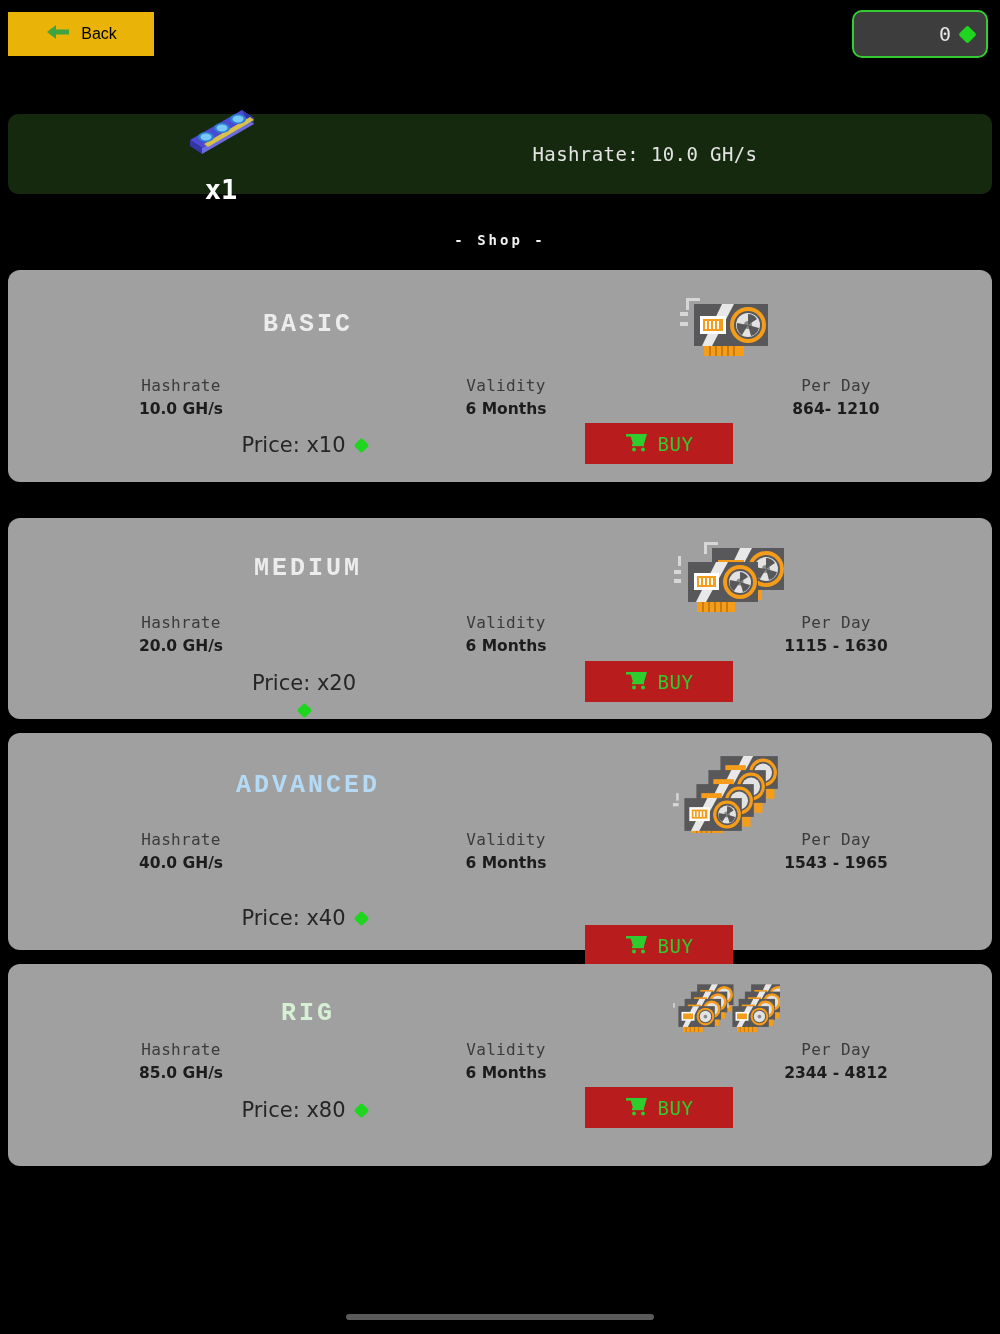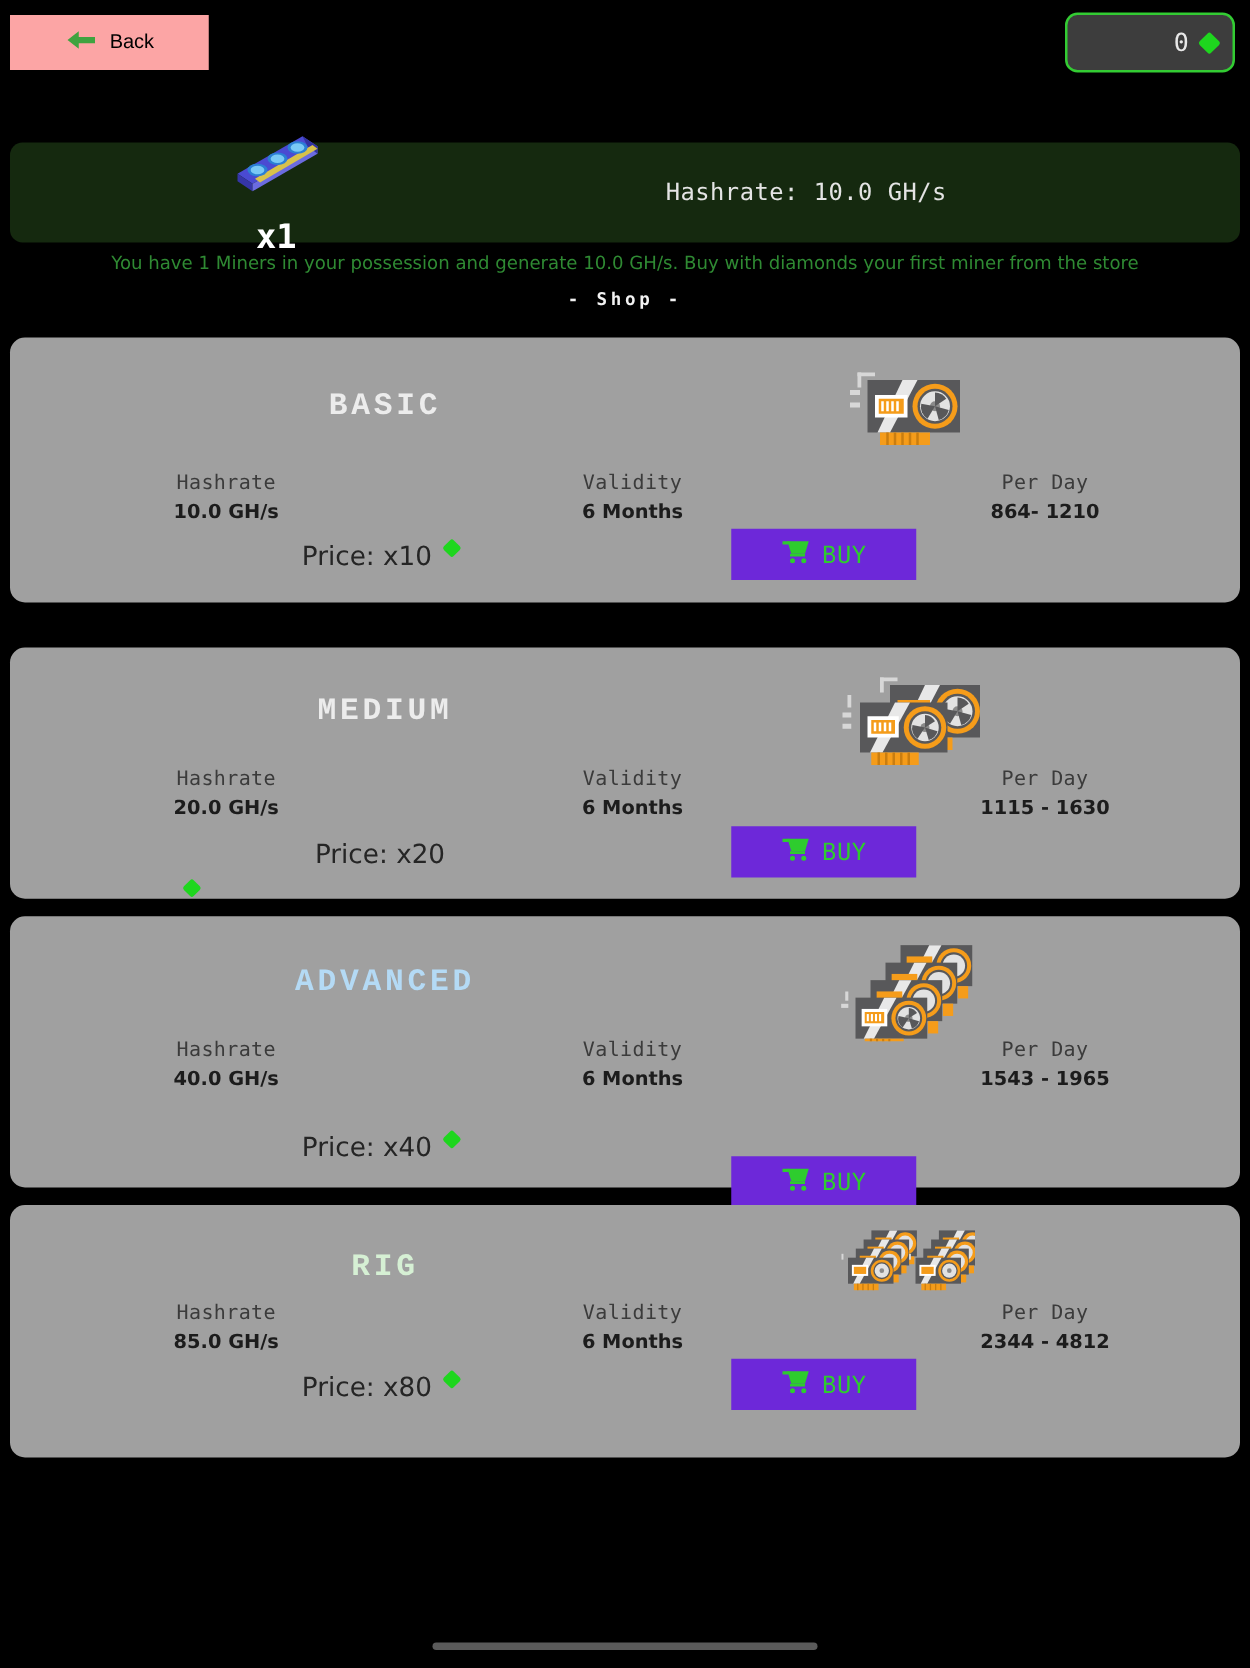--- a/index.html
+++ b/index.html
@@ -23,22 +23,22 @@
   .topbar {
     position: absolute;
     top: 0; left: 0;
     width: 1000px;
     height: 68px;
   }
 
   .back-button {
     position: absolute;
     left: 8px; top: 12px;
-    width: 159px; height: 44px;
-    background: #fca5a5;
+    width: 146px; height: 44px;
+    background: #eab308;
     display: flex;
     align-items: center;
     justify-content: center;
     gap: 10px;
     cursor: pointer;
   }
   .back-arrow { display: block; }
 
   .diamond-counter {
     position: absolute;
@@ -192,33 +192,34 @@
 
   .price {
     position: absolute;
     left: 140px;
     width: 312px;
     text-align: center;
     color: #252525;
     font-size: 21px;
     font-family: "DejaVu Sans", sans-serif;
     display: flex;
+    align-items: center;
     justify-content: center;
     gap: 10px;
   }
   .card.basic    .price { top: 163px; }
   .card.medium   .price { top: 153px; flex-direction: column; }
   .card.advanced .price { top: 173px; }
   .card.rig      .price { top: 134px; }
 
   .buy-button {
     position: absolute;
     left: 577px;
     width: 148px; height: 41px;
-    background: #6d28d9;
+    background: #b91c1c;
     display: flex;
     align-items: center;
     justify-content: center;
     gap: 9px;
     cursor: pointer;
   }
   .buy-label {
     color: #2ecc2e;
     font-size: 19px;
     font-family: "DejaVu Sans Mono", monospace;
@@ -285,21 +286,20 @@
           <ellipse cx="38" cy="24" rx="5.5" ry="3.4" fill="#79c8f5"></ellipse>
           <ellipse cx="54" cy="15" rx="8" ry="5" fill="#2b7fd4"></ellipse>
           <ellipse cx="54" cy="15" rx="5.5" ry="3.4" fill="#79c8f5"></ellipse>
         </svg>
       </span>
       <span class="banner-count">x1</span>
     </div>
     <div class="banner-hash">Hashrate: 10.0 GH/s</div>
   </div>
 
-  <div class="subtitle">You have 1 Miners in your possession and generate 10.0 GH/s. Buy with diamonds your first miner from the store</div>
   <div class="shop-heading">-  Shop  -</div>
 
   <div class="cards">
 
     <div class="card basic">
       <div class="tier-title">BASIC</div>
       <div class="gpu-art">
         <svg width="110" height="80" viewBox="0 0 110 80">
           <g>
             <rect x="18" y="12" width="3" height="12" fill="#d7d7d7"></rect>

